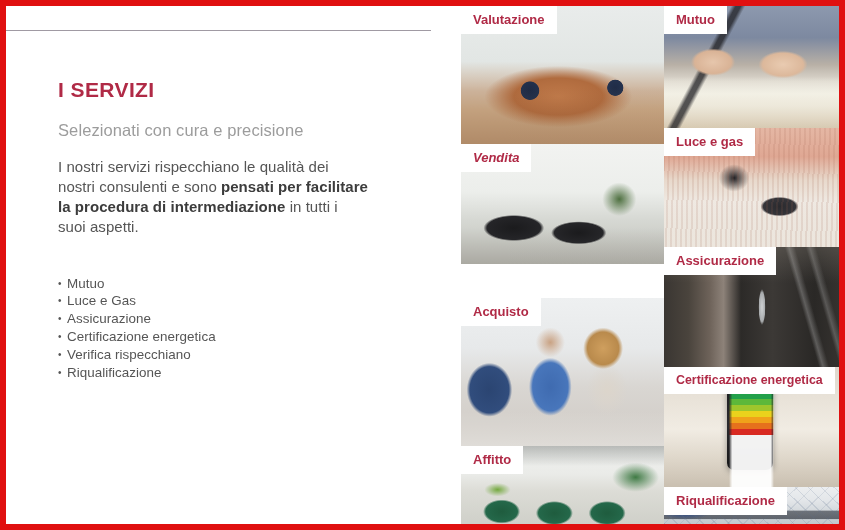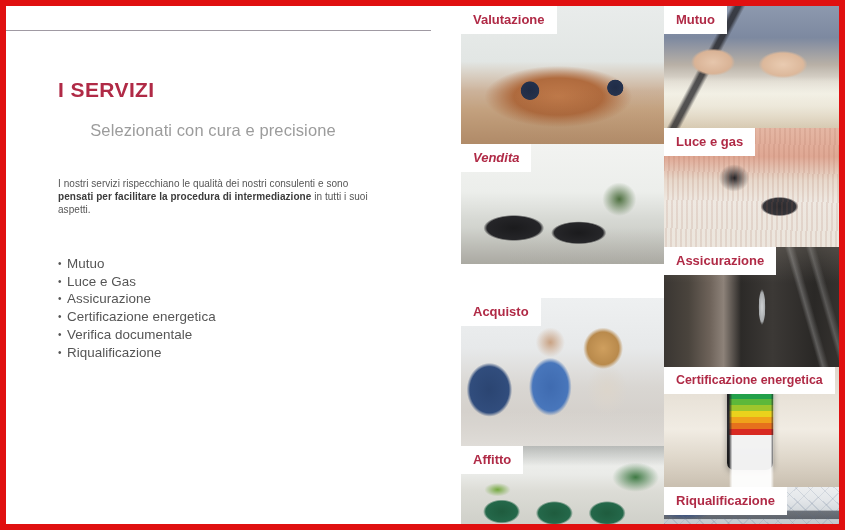--- a/index.html
+++ b/index.html
@@ -58,27 +58,26 @@
     line-height: 1.1;
     margin-bottom: 20px;
   }
 
   .subtitle {
     color: #9c9c9c;
     font-size: 16.5px;
     font-weight: 400;
     letter-spacing: 0.1px;
     line-height: 1.2;
-    margin-bottom: 36px;
-    text-align: center;
+    margin-bottom: 16px;
   }
 
   .para {
     color: #555555;
-    font-size: 10px;
+    font-size: 15px;
     line-height: 1.33;
     letter-spacing: 0.05px;
   }
 
   .para b { font-weight: 700; color: #3c3c3c; }
 
   .para-gap { height: 19px; }
 
   .bullets {
     list-style: none;
@@ -339,21 +338,21 @@
       <p class="para"><span>I nostri servizi rispecchiano le qualità dei nostri consulenti e sono </span><b>pensati per facilitare la procedura di intermediazione</b><span> in tutti i suoi aspetti.</span></p>
 
       <div class="para-gap"></div>
 
 
       <ul class="bullets">
         <li>Mutuo</li>
         <li>Luce e Gas</li>
         <li>Assicurazione</li>
         <li>Certificazione energetica</li>
-        <li>Verifica documentale</li>
+        <li>Verifica rispecchiano</li>
         <li>Riqualificazione</li>
       </ul>
 
     </div>
   </div>
 
   <div class="mosaic">
 
     <div class="col col-left">
 

